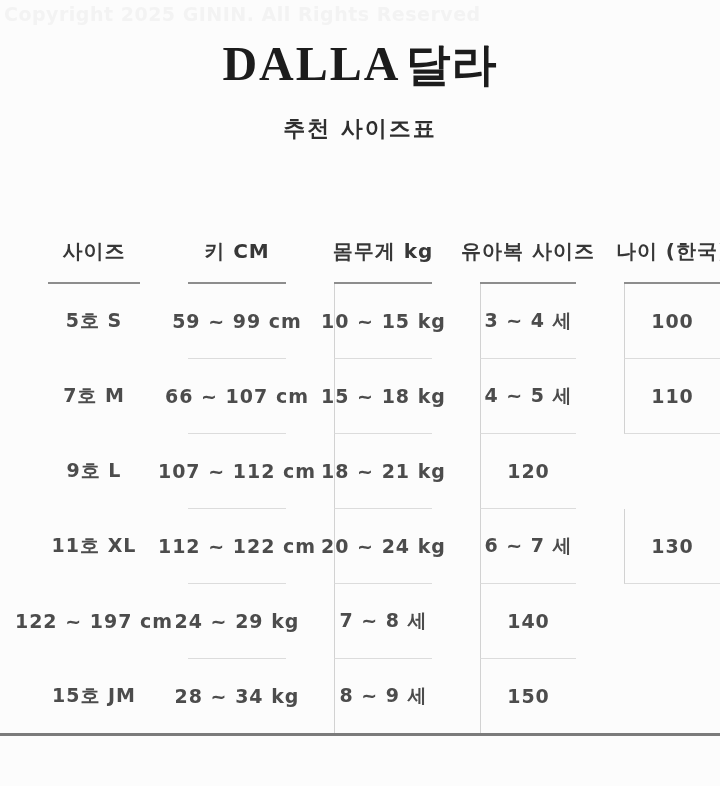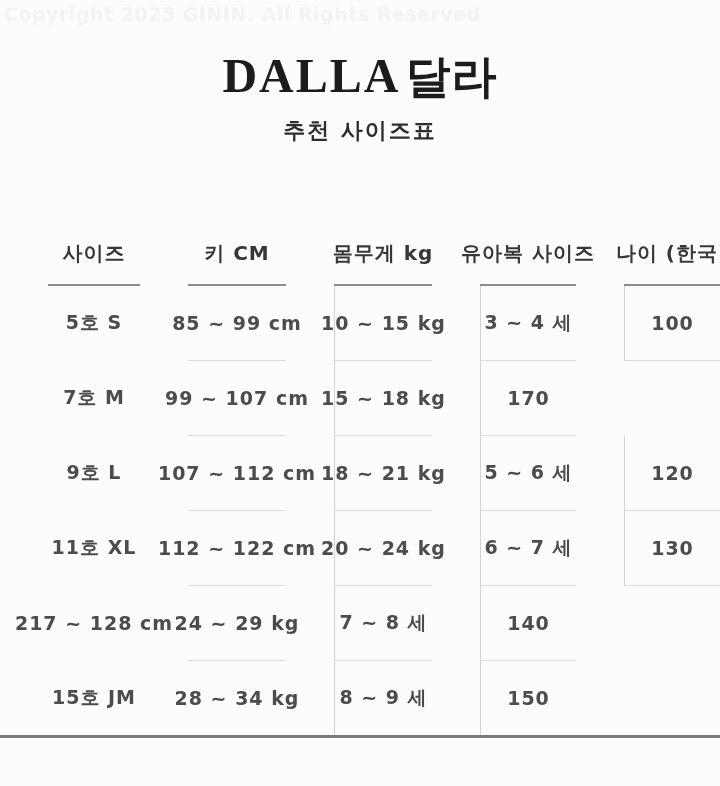--- a/index.html
+++ b/index.html
@@ -19,39 +19,39 @@
     top: 3px;
     left: 4px;
     font-size: 19px;
     font-weight: bold;
     color: #f3f3f3;
     letter-spacing: 0.5px;
     white-space: nowrap;
     user-select: none;
   }
   .title {
-    margin-top: 52px;
+    margin-top: 40px;
     text-align: center;
     color: #1c1c1c;
     line-height: 1;
   }
   .title .latin {
     font-family: "Liberation Serif", "DejaVu Serif", serif;
     font-weight: bold;
     font-size: 48px;
     letter-spacing: 2px;
   }
   .title .korean {
     font-family: "DejaVu Sans", sans-serif;
     font-weight: bold;
     font-size: 45px;
     letter-spacing: 1px;
   }
   .subtitle {
-    margin-top: 16px;
+    margin-top: 26px;
     text-align: center;
     font-size: 22px;
     font-weight: bold;
     color: #2e2e2e;
     letter-spacing: 2px;
   }
   .size-table {
     margin-top: 77px;
     width: 720px;
     border-bottom: 3px solid #7b7b7b;
@@ -109,47 +109,47 @@
   <div class="t-row thead">
     <div class="cell">사이즈</div>
     <div class="cell">키 CM</div>
     <div class="cell">몸무게 kg</div>
     <div class="cell">유아복 사이즈</div>
     <div class="cell">나이 (한국)</div>
   </div>
   <div class="tbody">
     <div class="t-row">
       <div class="cell">5호 S</div>
-      <div class="cell">85 ~ 99 cm</div>
+      <div class="cell">59 ~ 99 cm</div>
       <div class="cell">10 ~ 15 kg</div>
       <div class="cell">3 ~ 4 세</div>
       <div class="cell">100</div>
     </div>
     <div class="t-row">
       <div class="cell">7호 M</div>
-      <div class="cell">99 ~ 107 cm</div>
+      <div class="cell">66 ~ 107 cm</div>
       <div class="cell">15 ~ 18 kg</div>
-      <div class="cell">170</div>
+      <div class="cell">4 ~ 5 세</div>
+      <div class="cell">110</div>
     </div>
     <div class="t-row">
       <div class="cell">9호 L</div>
       <div class="cell">107 ~ 112 cm</div>
       <div class="cell">18 ~ 21 kg</div>
-      <div class="cell">5 ~ 6 세</div>
       <div class="cell">120</div>
     </div>
     <div class="t-row">
       <div class="cell">11호 XL</div>
       <div class="cell">112 ~ 122 cm</div>
       <div class="cell">20 ~ 24 kg</div>
       <div class="cell">6 ~ 7 세</div>
       <div class="cell">130</div>
     </div>
     <div class="t-row">
-      <div class="cell">217 ~ 128 cm</div>
+      <div class="cell">122 ~ 197 cm</div>
       <div class="cell">24 ~ 29 kg</div>
       <div class="cell">7 ~ 8 세</div>
       <div class="cell">140</div>
     </div>
     <div class="t-row">
       <div class="cell">15호 JM</div>
       <div class="cell">28 ~ 34 kg</div>
       <div class="cell">8 ~ 9 세</div>
       <div class="cell">150</div>
     </div>

